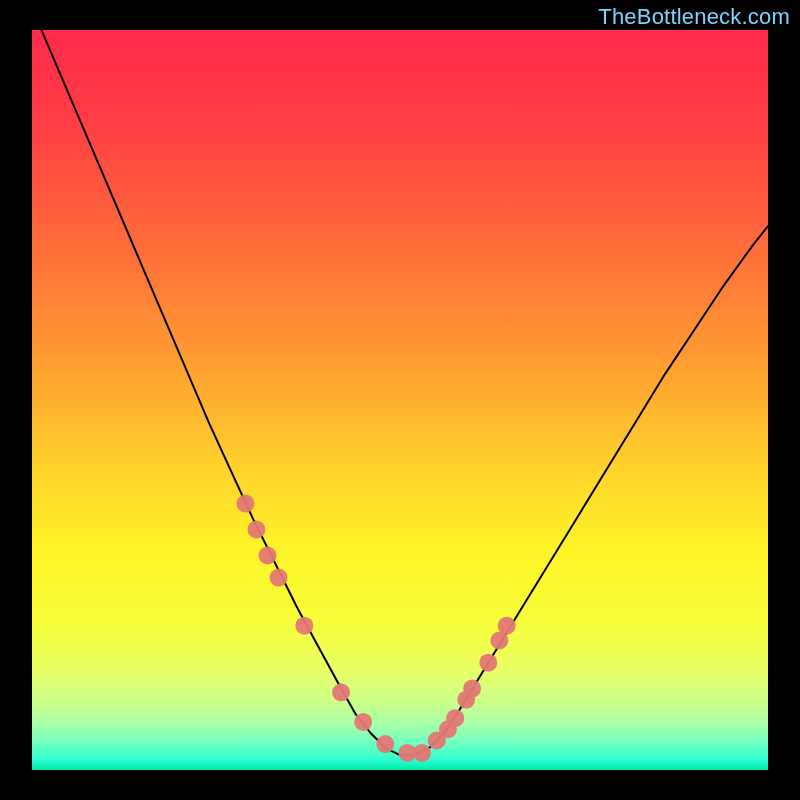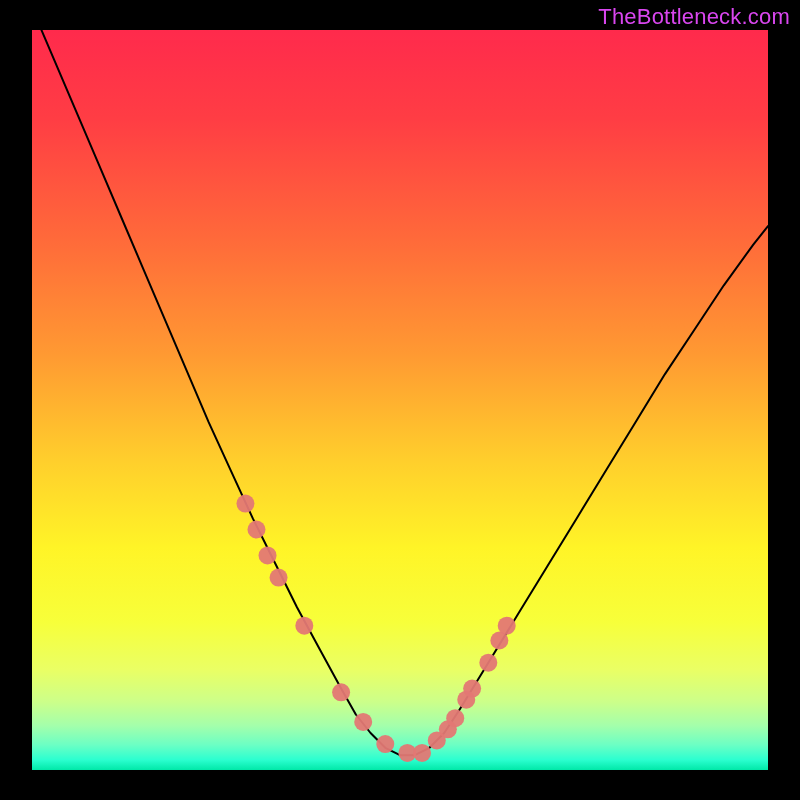--- a/index.html
+++ b/index.html
@@ -16,21 +16,21 @@
     position: absolute;
     top: 0;
     left: 0;
     width: 800px;
     height: 800px;
   }
   .watermark {
     position: absolute;
     top: 4px;
     right: 10px;
-    color: #d946ef;
+    color: #7dd3fc;
     font-size: 22px;
     font-weight: 500;
     letter-spacing: 0.2px;
     z-index: 10;
   }
 </style>
 </head>
 <body>
 
 <div class="frame">

